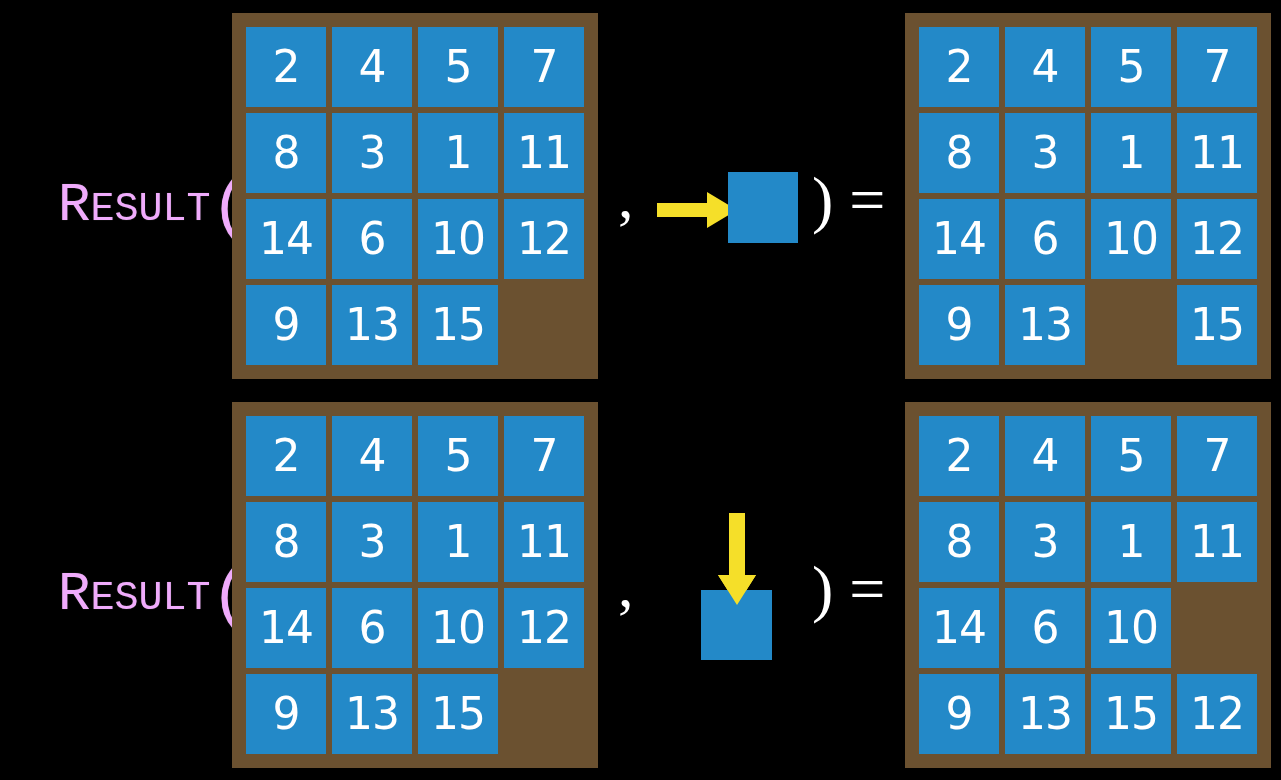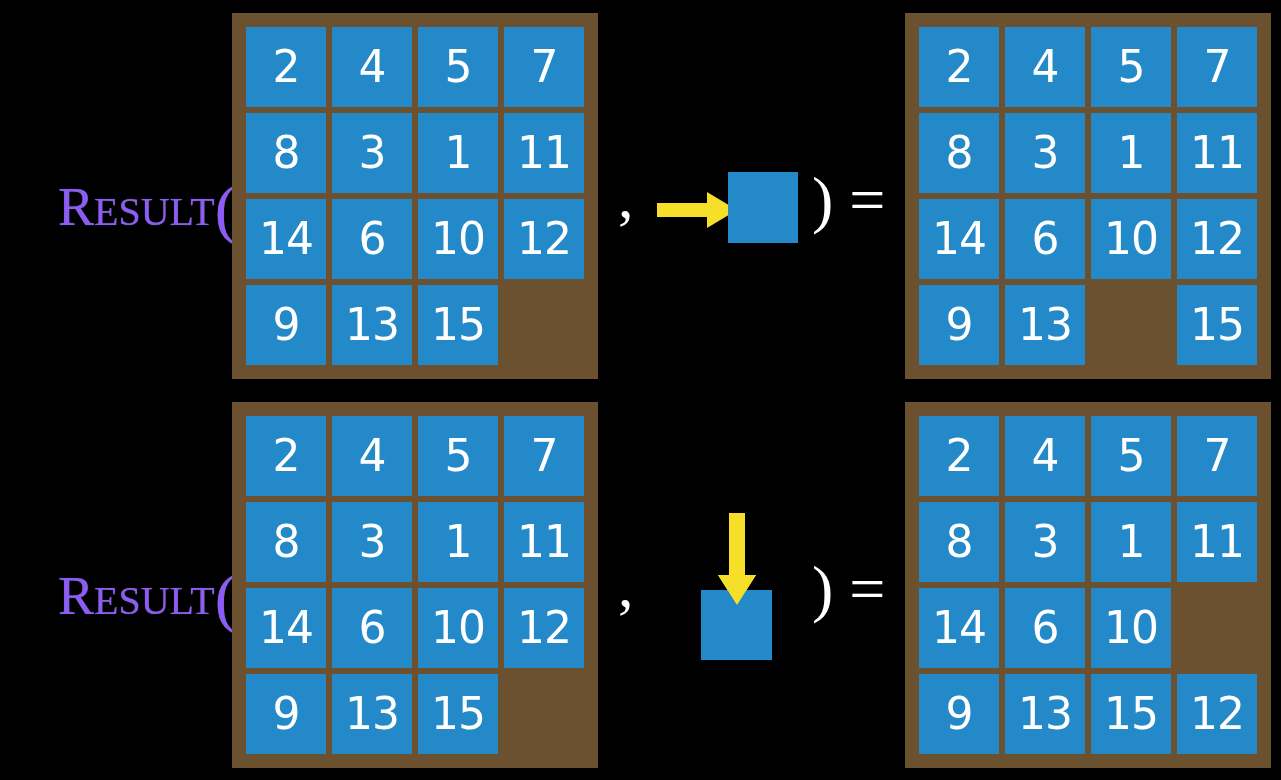--- a/index.html
+++ b/index.html
@@ -18,22 +18,22 @@
   .stage {
     position: absolute;
     left: 0; top: 0;
     width: 1281px;
     height: 780px;
   }
 
   
   .result-label {
     position: absolute;
-    color: #8b5cf6;
-    font-family: Liberation Serif, serif;
+    color: #f0abfc;
+    font-family: Liberation Mono, monospace;
     white-space: nowrap;
     line-height: 1;
     text-shadow: 0 0 1px rgba(255,255,255,0.35);
   }
   .result-label .big {
     font-size: 54px;
   }
   .result-label .small {
     font-size: 40px;
   }

